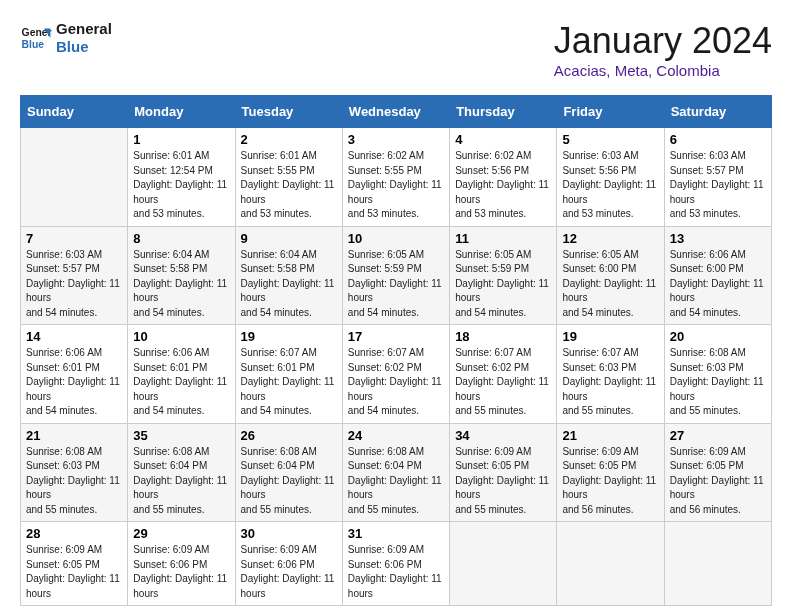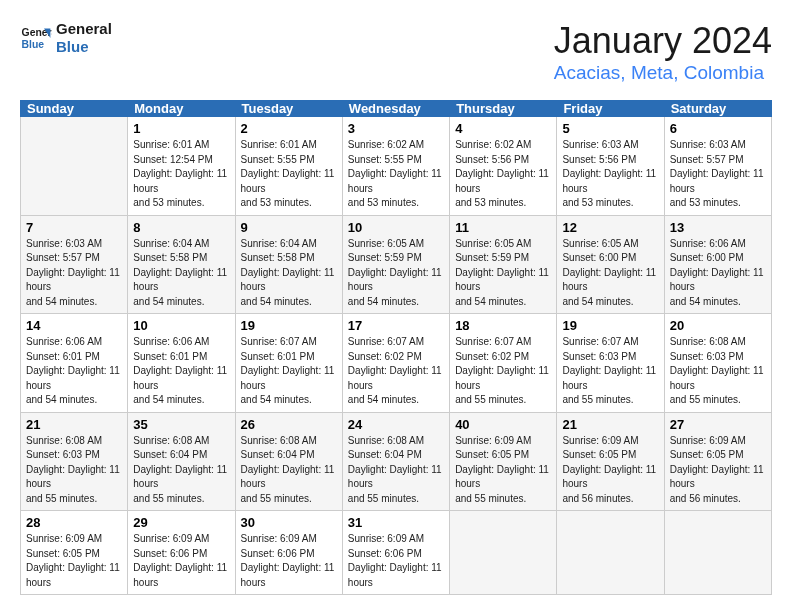--- a/index.html
+++ b/index.html
@@ -26,32 +26,32 @@
       height: 32px;
     }
     .title-block {
     }
     .month-title {
       font-size: 36px;
       font-weight: normal;
       color: #1a1a1a;
     }
     .location {
-      font-size: 19px;
-      color: #3b82f6;
+      font-size: 15px;
+      color: #4c1d95;
     }
     table {
       width: 100%;
       border-collapse: collapse;
       font-size: 11px;
     }
     thead tr th {
       background-color: #2a6db5;
       color: #fff;
-      padding: 0 6px;
+      padding: 8px 6px;
       text-align: left;
       font-size: 13px;
       font-weight: bold;
       border: 1px solid #2a6db5;
       margin-left: 44px;
     }
     tbody tr td {
       border: 1px solid #ccc;
       vertical-align: top;
       padding: 4px 5px;
@@ -217,21 +217,21 @@
         </td>
         <td>
           <span class="day-num">26</span>
           <div class="info"><span>Sunrise: 6:08 AM</span><br><span>Sunset: 6:04 PM</span><br><span>Daylight: Daylight: 11 hours</span><br><span>and 55 minutes.</span></div>
         </td>
         <td>
           <span class="day-num">24</span>
           <div class="info"><span>Sunrise: 6:08 AM</span><br><span>Sunset: 6:04 PM</span><br><span>Daylight: Daylight: 11 hours</span><br><span>and 55 minutes.</span></div>
         </td>
         <td>
-          <span class="day-num">40</span>
+          <span class="day-num">34</span>
           <div class="info"><span>Sunrise: 6:09 AM</span><br><span>Sunset: 6:05 PM</span><br><span>Daylight: Daylight: 11 hours</span><br><span>and 55 minutes.</span></div>
         </td>
         <td>
           <span class="day-num">21</span>
           <div class="info"><span>Sunrise: 6:09 AM</span><br><span>Sunset: 6:05 PM</span><br><span>Daylight: Daylight: 11 hours</span><br><span>and 56 minutes.</span></div>
         </td>
         <td>
           <span class="day-num">27</span>
           <div class="info"><span>Sunrise: 6:09 AM</span><br><span>Sunset: 6:05 PM</span><br><span>Daylight: Daylight: 11 hours</span><br><span>and 56 minutes.</span></div>
         </td>

